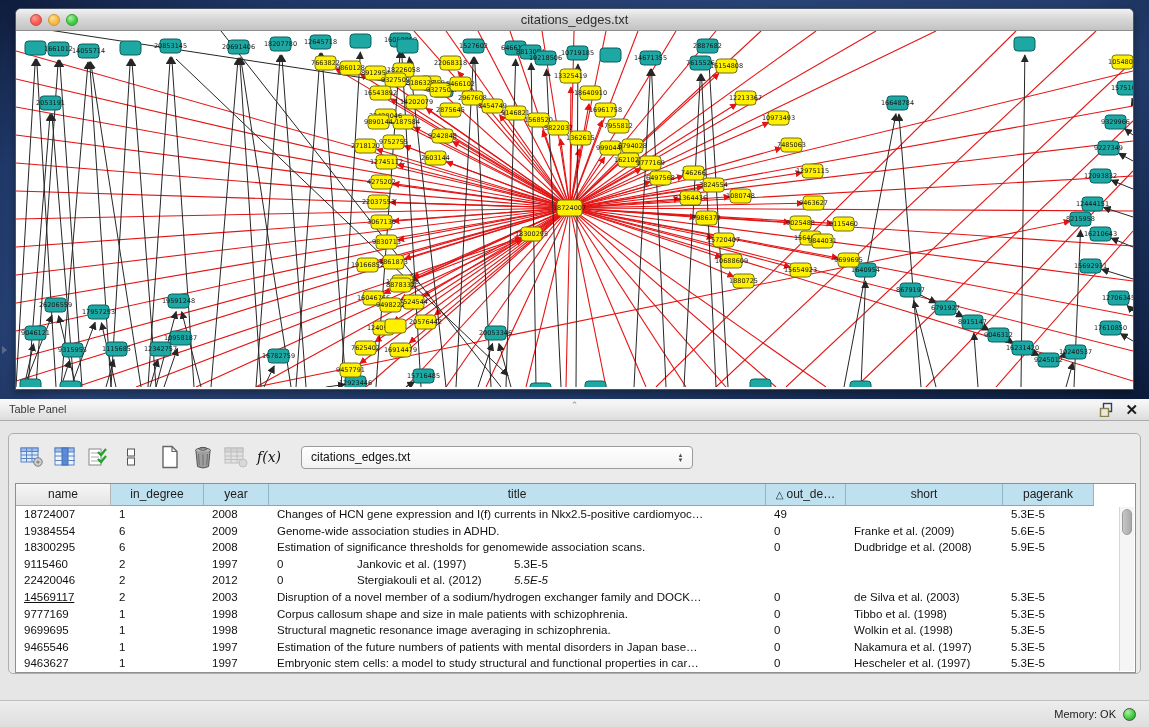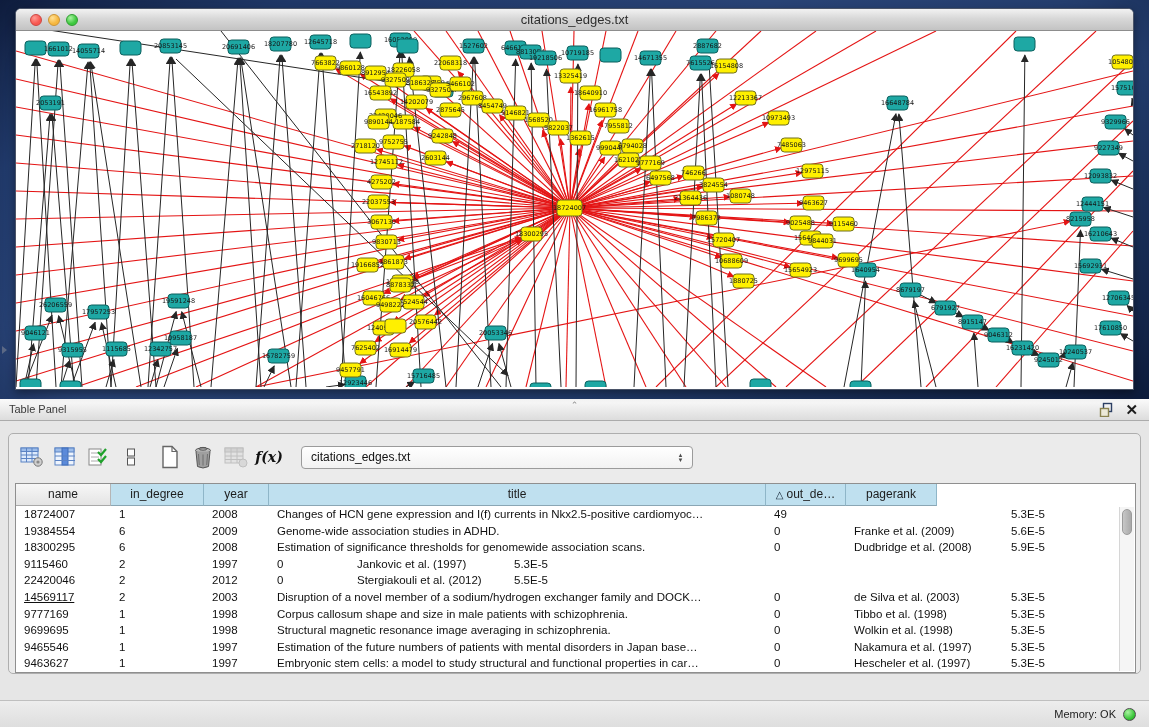--- a/index.html
+++ b/index.html
@@ -38,21 +38,21 @@
   .tp-title { position:absolute; left:9px; top:0; line-height:21px; font-size:11px; color:#3a3a3a; }
   .tp-handle { position:absolute; left:50%; top:1px; transform:translateX(-50%);
     font-size:9px; color:#8f8f8f; }
   .tp-float { position:absolute; right:34px; top:3px; width:16px; height:15px; cursor:pointer; }
   .tp-close { position:absolute; right:11px; top:1px; font-size:15px; font-weight:bold; color:#1c1c1c; cursor:pointer; line-height:20px;}
 
   .panel-box { position:absolute; left:8px; top:34px; width:1133px; height:241px;
     border:1px solid #aeaeae; border-radius:5px; background:#ebebeb; }
 
   .toolbar { position:absolute; left:10px; top:6px; height:34px; display:flex; align-items:center; }
-  .tb-icon { width:26px; height:26px; margin-right:7px; display:flex; align-items:center; justify-content:center; cursor:pointer;font-weight:bold; }
+  .tb-icon { width:26px; height:26px; margin-right:7px; display:flex; align-items:center; justify-content:center; cursor:pointer; }
   .tb-icon svg { display:block; }
   .fx-icon { font-family:"DejaVu Serif", serif; font-style:italic; font-size:14px; color:#111; }
   .combo { margin-left:12px; width:392px; height:23px; background:linear-gradient(#ffffff,#f2f2f2);
     border:1px solid #9b9b9b; border-radius:4px; position:relative;
     font-size:12px; color:#111; line-height:21px; padding-left:9px; cursor:pointer; }
   .combo .arrows { position:absolute; right:7px; top:3px; width:9px; height:16px;
     display:flex; flex-direction:column; align-items:center; justify-content:center; color:#4c4c4c; }
   .combo .arrows span { font-size:6px; line-height:5px; }
 
   .table-wrap { position:absolute; left:6px; top:49px; width:1121px; height:190px;
@@ -934,20 +934,21 @@
       </div>
     </div>
 
     <div class="table-wrap">
       <div class="thead" id="thead">
           <div class="th first" style="width: 95px;">name</div>
           <div class="th" style="width: 93px;">in_degree</div>
           <div class="th" style="width: 65px;">year</div>
           <div class="th" style="width: 497px;">title</div>
           <div class="th" style="width: 80px;"><span class="sort-tri">△</span>out_de…</div>
+          <div class="th" style="width: 157px;">short</div>
           <div class="th" style="width: 91px;">pagerank</div>
         </div>
       <div id="tbody">
           <div class="trow">
             <div class="td" style="width: 95px;">18724007</div>
             <div class="td" style="width: 93px;">1</div>
             <div class="td" style="width: 65px;">2008</div>
             <div class="td" style="width: 497px;">Changes of HCN gene expression and I(f) currents in Nkx2.5-positive cardiomyoc…</div>
             <div class="td" style="width: 80px;">49</div>
             <div class="td" style="width: 157px; margin-top: 20px;">Yano et al. (2008)</div>
@@ -978,21 +979,21 @@
             <div class="td" style="width: 80px;">0</div>
             <div class="td" style="width: 157px;">Jankovic et al. (1997)</div>
             <div class="td" style="width: 91px;">5.3E-5</div>
           </div>
           <div class="trow">
             <div class="td" style="width: 95px;">22420046</div>
             <div class="td" style="width: 93px;">2</div>
             <div class="td" style="width: 65px;">2012</div>
             <div class="td" style="width: 80px;">0</div>
             <div class="td" style="width: 157px;">Stergiakouli et al. (2012)</div>
-            <div class="td" style="width: 91px;">5.5E-5</div>
+            <div class="td" style="width: 91px; font-style: italic;">5.5E-5</div>
           </div>
           <div class="trow">
             <div class="td" style="width: 95px; text-decoration: underline;">14569117</div>
             <div class="td" style="width: 93px;">2</div>
             <div class="td" style="width: 65px;">2003</div>
             <div class="td" style="width: 497px;">Disruption of a novel member of a sodium/hydrogen exchanger family and DOCK…</div>
             <div class="td" style="width: 80px;">0</div>
             <div class="td" style="width: 157px;">de Silva et al. (2003)</div>
             <div class="td" style="width: 91px;">5.3E-5</div>
           </div>

